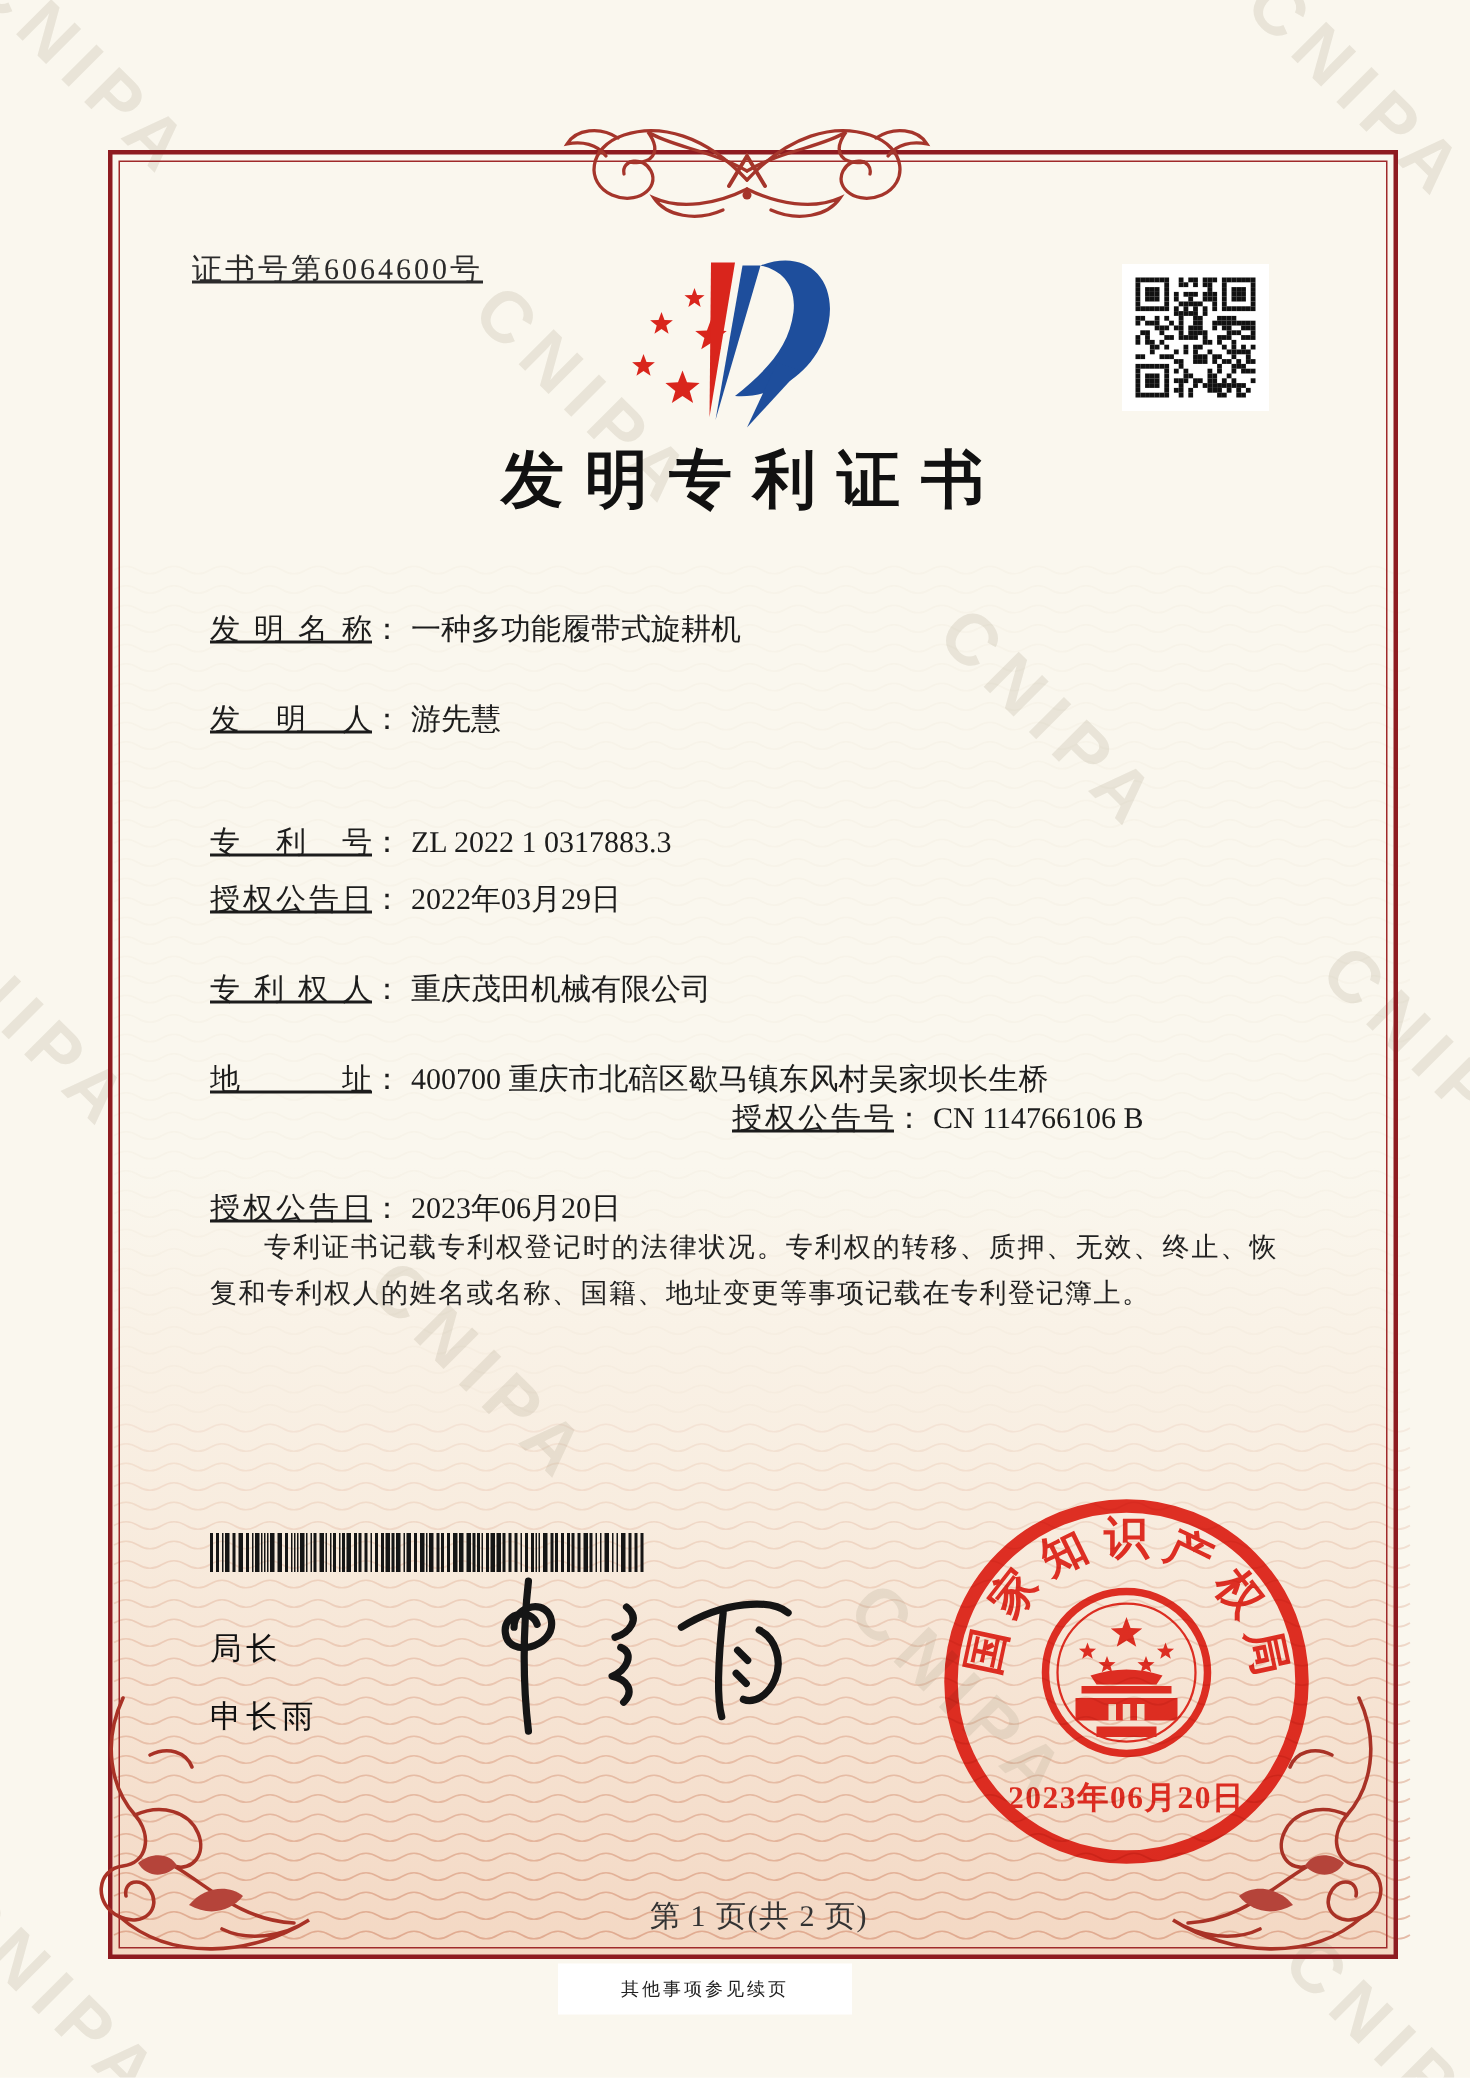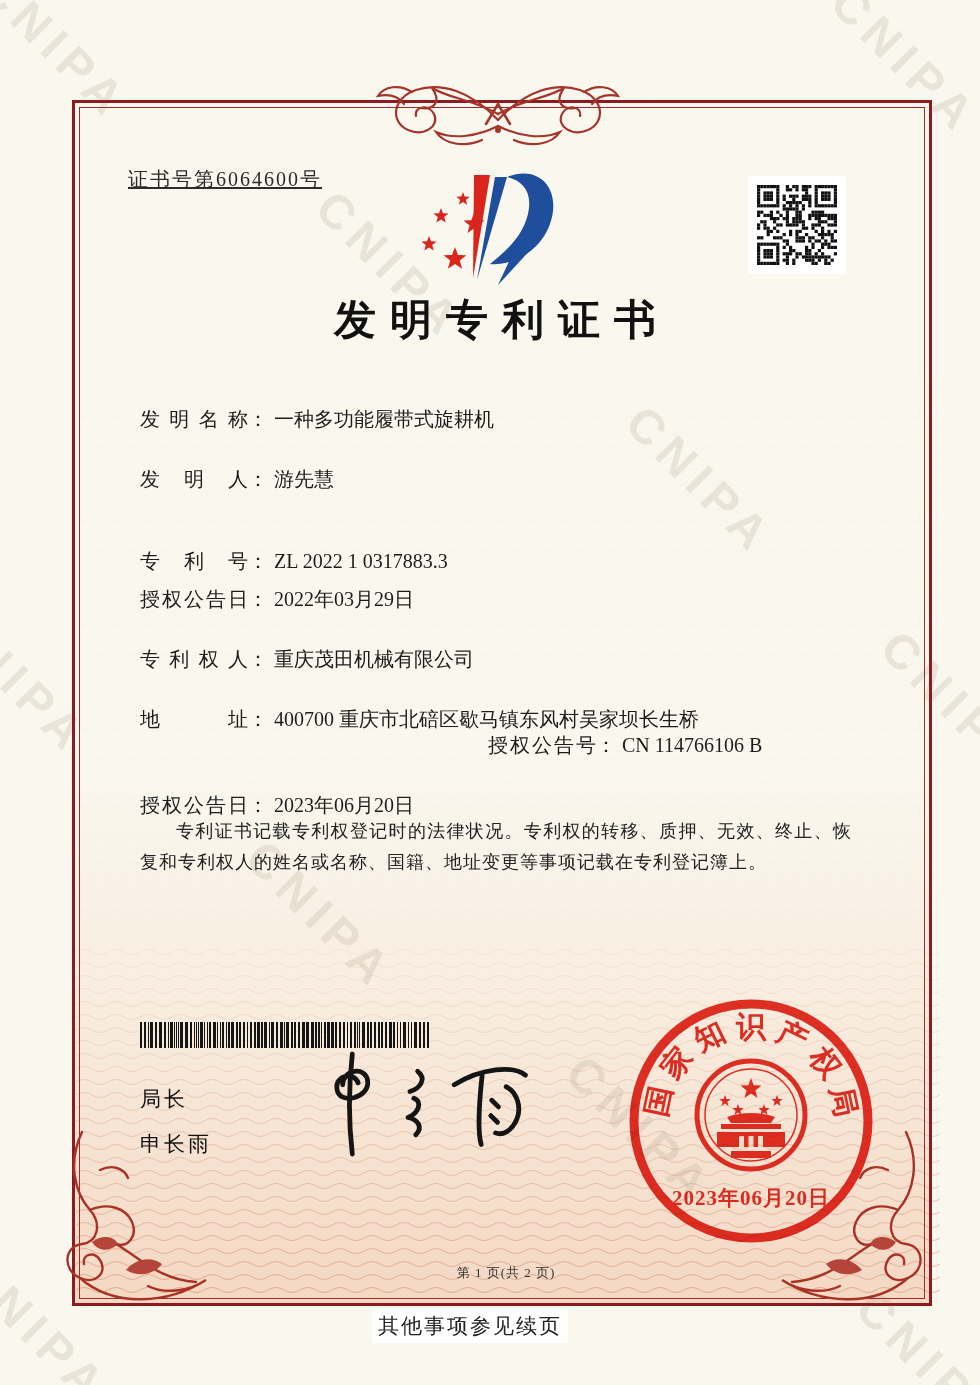--- a/index.html
+++ b/index.html
@@ -20,39 +20,39 @@
   #frame-inner{position:absolute;left:4px;top:4px;right:4px;bottom:4px;border:1.5px solid #a02a2b;}
   .ornament{z-index:5;pointer-events:none;}
   
   .content{z-index:6;}
   #cert-number{left:128px;top:166px;font-size:20px;letter-spacing:2px;color:#2b2b2b;text-decoration:underline;}
   #logo{left:412px;top:152px;width:156px;height:140px;}
   #qr-box{left:748px;top:176px;width:98px;height:98px;background:#fff;}
   #title{left:72px;top:292px;width:860px;text-align:center;font-size:42px;font-weight:700;
          letter-spacing:14px;color:#111;}
   .field{left:140px;font-size:20px;color:#1c1c1c;white-space:nowrap;}
-  .flabel{display:inline-block;width:108px;text-align:justify;text-align-last:justify;vertical-align:bottom;}
+  .flabel{display:inline-block;width:108px;text-align:justify;text-align-last:justify;vertical-align:bottom;text-decoration:underline;}
   .fvalue{margin-left:6px;text-align:right;}
   #grant-number{left:488px;}
   #paragraphs{left:140px;top:816px;width:712px;font-size:18px;line-height:1.7;
               letter-spacing:1px;color:#222;text-align:justify;}
   #paragraphs p{margin:0;text-indent:2em;}
   #paragraphs p + p{margin-top:14px;}
   #barcode{left:140px;top:1022px;width:294px;height:26px;}
   #director-title,#director-name{left:140px;font-family:Liberation Sans, sans-serif;
       font-size:21px;font-weight:500;color:#111;letter-spacing:3px;}
   #director-title{top:1085px;}
   #director-name{top:1130px;}
   #signature{left:285px;top:1044px;width:250px;height:122px;}
   #seal{left:623px;top:993px;width:256px;height:256px;z-index:7;mix-blend-mode:multiply;opacity:.95;}
   .sealchar{font-family:"Liberation Serif","DejaVu Serif",serif;font-weight:700;font-size:30px;fill:#e4271c;}
   #seal-date{font-family:"Liberation Serif","DejaVu Serif",serif;font-weight:700;font-size:21px;fill:#e4271c;letter-spacing:1px;}
-  #page-number{left:72px;top:1264px;width:868px;text-align:center;font-size:13px;color:#333;letter-spacing:1px;}
+  #page-number{left:72px;top:1264px;width:868px;text-align:center;font-size:20px;color:#333;letter-spacing:1px;}
   #continuation-box{left:372px;top:1309px;width:196px;height:34px;line-height:34px;background:#fff;
-      text-align:center;font-size:21px;letter-spacing:2px;color:#222;}
+      text-align:center;font-size:12px;letter-spacing:2px;color:#222;}
 </style>
 </head>
 <body>
 
 <div id="tint" class="abs"></div>
 <svg id="waves" class="abs">
     <path d="M76 380 q8 -5 16 0 t16 0 q8 -5 16 0 t16 0 q8 -5 16 0 t16 0 q8 -5 16 0 t16 0 q8 -5 16 0 t16 0 q8 -5 16 0 t16 0 q8 -5 16 0 t16 0 q8 -5 16 0 t16 0 q8 -5 16 0 t16 0 q8 -5 16 0 t16 0 q8 -5 16 0 t16 0 q8 -5 16 0 t16 0 q8 -5 16 0 t16 0 q8 -5 16 0 t16 0 q8 -5 16 0 t16 0 q8 -5 16 0 t16 0 q8 -5 16 0 t16 0 q8 -5 16 0 t16 0 q8 -5 16 0 t16 0 q8 -5 16 0 t16 0 q8 -5 16 0 t16 0 q8 -5 16 0 t16 0 q8 -5 16 0 t16 0 q8 -5 16 0 t16 0 q8 -5 16 0 t16 0 q8 -5 16 0 t16 0 q8 -5 16 0 t16 0" fill="none" stroke-width="1" stroke="rgba(200,180,150,0.06)"></path>
     <path d="M76 393 q8 -5 16 0 t16 0 q8 -5 16 0 t16 0 q8 -5 16 0 t16 0 q8 -5 16 0 t16 0 q8 -5 16 0 t16 0 q8 -5 16 0 t16 0 q8 -5 16 0 t16 0 q8 -5 16 0 t16 0 q8 -5 16 0 t16 0 q8 -5 16 0 t16 0 q8 -5 16 0 t16 0 q8 -5 16 0 t16 0 q8 -5 16 0 t16 0 q8 -5 16 0 t16 0 q8 -5 16 0 t16 0 q8 -5 16 0 t16 0 q8 -5 16 0 t16 0 q8 -5 16 0 t16 0 q8 -5 16 0 t16 0 q8 -5 16 0 t16 0 q8 -5 16 0 t16 0 q8 -5 16 0 t16 0 q8 -5 16 0 t16 0 q8 -5 16 0 t16 0 q8 -5 16 0 t16 0 q8 -5 16 0 t16 0 q8 -5 16 0 t16 0" fill="none" stroke-width="1" stroke="rgba(200,180,150,0.06)"></path>
     <path d="M76 406 q8 -5 16 0 t16 0 q8 -5 16 0 t16 0 q8 -5 16 0 t16 0 q8 -5 16 0 t16 0 q8 -5 16 0 t16 0 q8 -5 16 0 t16 0 q8 -5 16 0 t16 0 q8 -5 16 0 t16 0 q8 -5 16 0 t16 0 q8 -5 16 0 t16 0 q8 -5 16 0 t16 0 q8 -5 16 0 t16 0 q8 -5 16 0 t16 0 q8 -5 16 0 t16 0 q8 -5 16 0 t16 0 q8 -5 16 0 t16 0 q8 -5 16 0 t16 0 q8 -5 16 0 t16 0 q8 -5 16 0 t16 0 q8 -5 16 0 t16 0 q8 -5 16 0 t16 0 q8 -5 16 0 t16 0 q8 -5 16 0 t16 0 q8 -5 16 0 t16 0 q8 -5 16 0 t16 0 q8 -5 16 0 t16 0 q8 -5 16 0 t16 0" fill="none" stroke-width="1" stroke="rgba(200,180,150,0.06)"></path>
     <path d="M76 419 q8 -5 16 0 t16 0 q8 -5 16 0 t16 0 q8 -5 16 0 t16 0 q8 -5 16 0 t16 0 q8 -5 16 0 t16 0 q8 -5 16 0 t16 0 q8 -5 16 0 t16 0 q8 -5 16 0 t16 0 q8 -5 16 0 t16 0 q8 -5 16 0 t16 0 q8 -5 16 0 t16 0 q8 -5 16 0 t16 0 q8 -5 16 0 t16 0 q8 -5 16 0 t16 0 q8 -5 16 0 t16 0 q8 -5 16 0 t16 0 q8 -5 16 0 t16 0 q8 -5 16 0 t16 0 q8 -5 16 0 t16 0 q8 -5 16 0 t16 0 q8 -5 16 0 t16 0 q8 -5 16 0 t16 0 q8 -5 16 0 t16 0 q8 -5 16 0 t16 0 q8 -5 16 0 t16 0 q8 -5 16 0 t16 0 q8 -5 16 0 t16 0" fill="none" stroke-width="1" stroke="rgba(200,180,150,0.06)"></path>

